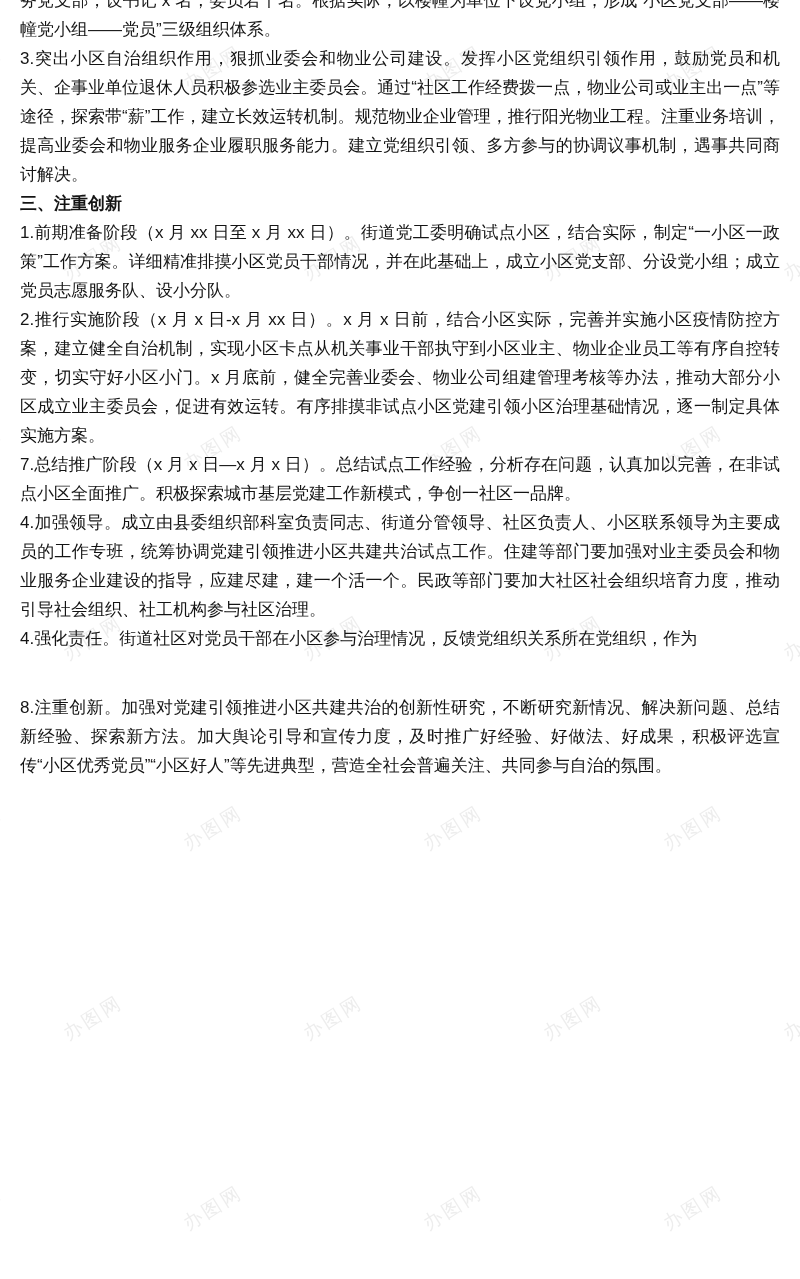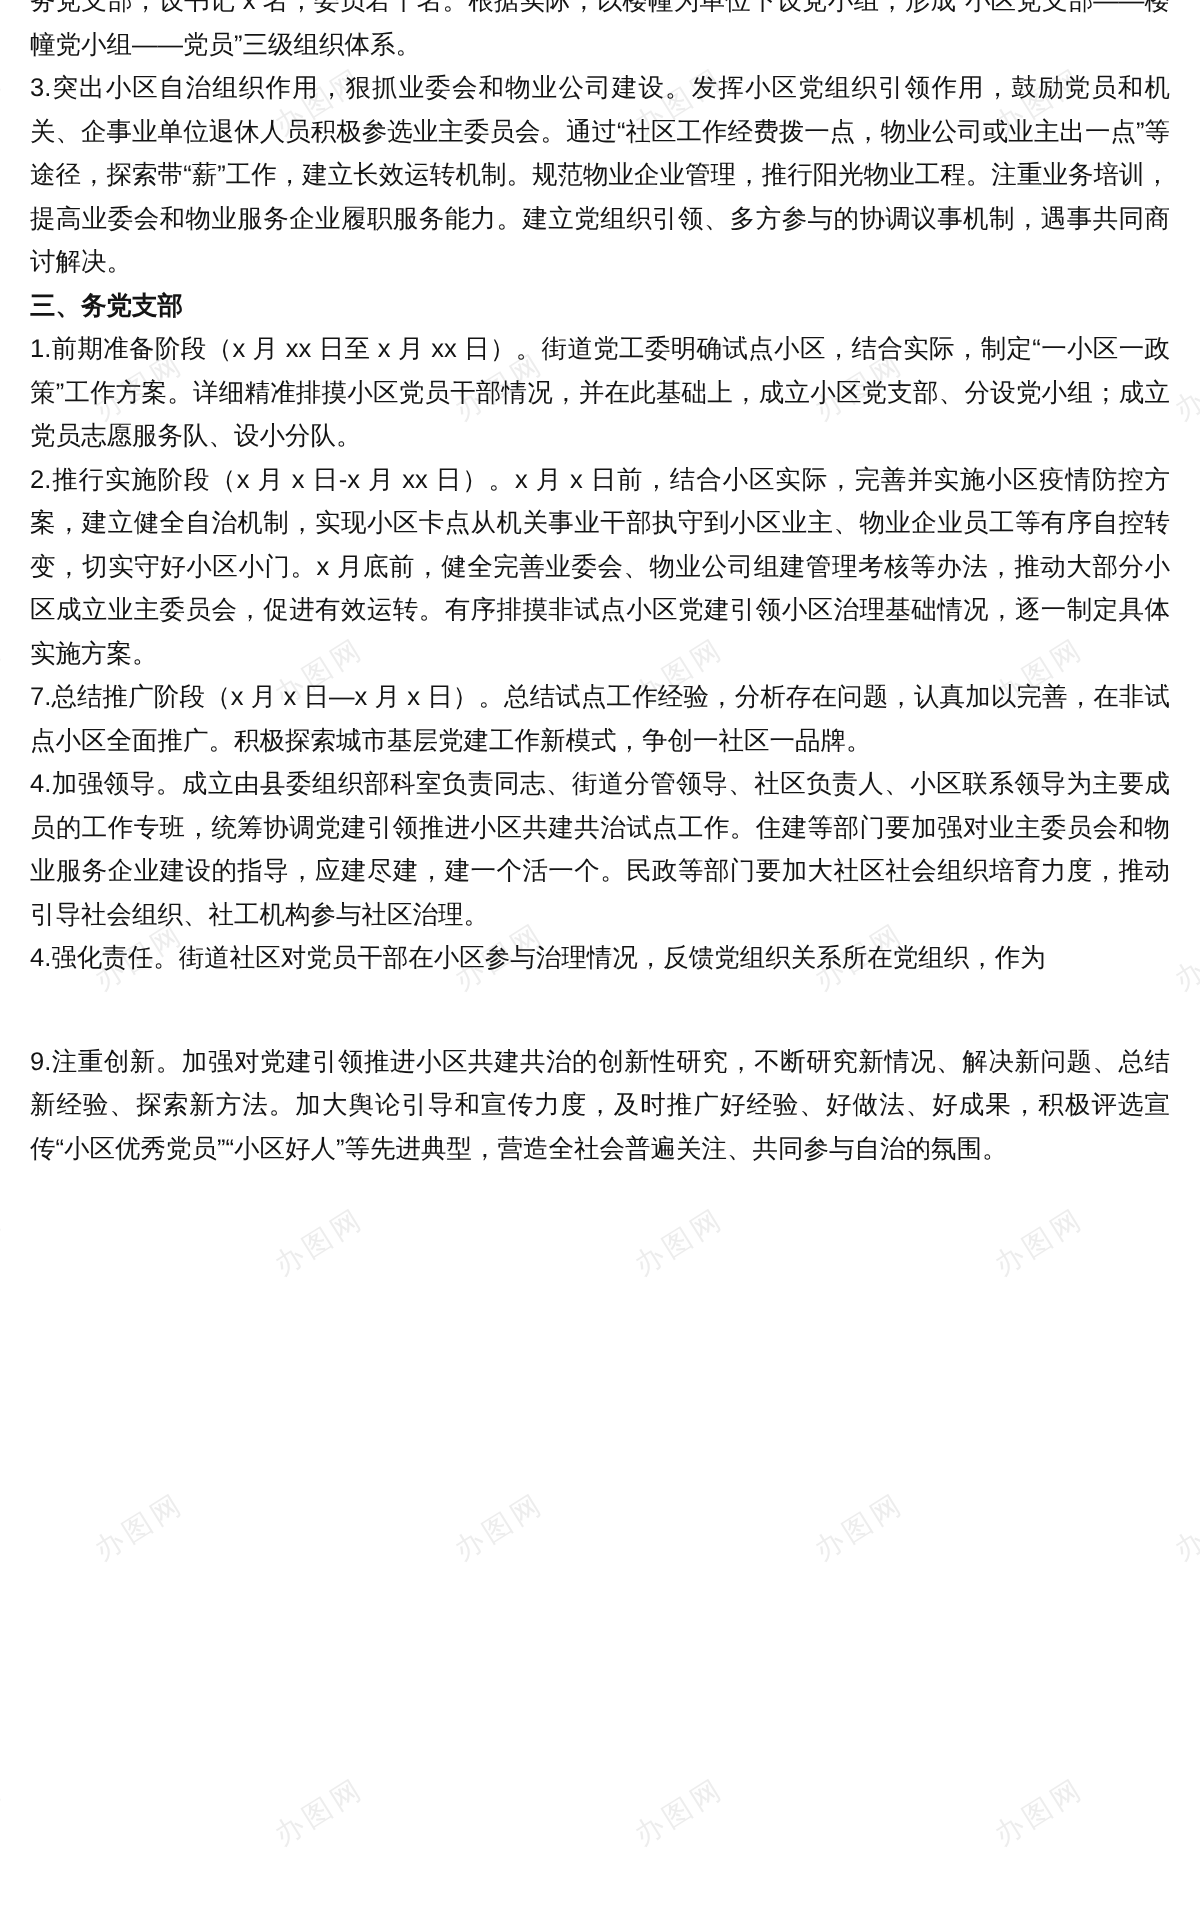--- a/index.html
+++ b/index.html
@@ -78,22 +78,22 @@
       <span class="wm" style="color: rgba(130, 130, 130, 0.14); left: 540px; top: 1005px;">办图网</span>
       <span class="wm" style="color: rgba(130, 130, 130, 0.14); left: 780px; top: 1005px;">办图网</span>
       <span class="wm" style="color: rgba(130, 130, 130, 0.14); left: -60px; top: 1195px;">办图网</span>
       <span class="wm" style="color: rgba(130, 130, 130, 0.14); left: 180px; top: 1195px;">办图网</span>
       <span class="wm" style="color: rgba(130, 130, 130, 0.14); left: 420px; top: 1195px;">办图网</span>
       <span class="wm" style="color: rgba(130, 130, 130, 0.14); left: 660px; top: 1195px;">办图网</span>
     </div>
   <div class="content">
     <p class="para">务党支部，设书记 x 名，委员若干名。根据实际，以楼幢为单位下设党小组，形成“小区党支部——楼幢党小组——党员”三级组织体系。</p>
     <p class="para">3.突出小区自治组织作用，狠抓业委会和物业公司建设。发挥小区党组织引领作用，鼓励党员和机关、企事业单位退休人员积极参选业主委员会。通过“社区工作经费拨一点，物业公司或业主出一点”等途径，探索带“薪”工作，建立长效运转机制。规范物业企业管理，推行阳光物业工程。注重业务培训，提高业委会和物业服务企业履职服务能力。建立党组织引领、多方参与的协调议事机制，遇事共同商讨解决。</p>
-    <p class="para heading">三、务党支部</p>
+    <p class="para heading">三、注重创新</p>
     <p class="para">1.前期准备阶段（x 月 xx 日至 x 月 xx 日）。街道党工委明确试点小区，结合实际，制定“一小区一政策”工作方案。详细精准排摸小区党员干部情况，并在此基础上，成立小区党支部、分设党小组；成立党员志愿服务队、设小分队。</p>
     <p class="para">2.推行实施阶段（x 月 x 日-x 月 xx 日）。x 月 x 日前，结合小区实际，完善并实施小区疫情防控方案，建立健全自治机制，实现小区卡点从机关事业干部执守到小区业主、物业企业员工等有序自控转变，切实守好小区小门。x 月底前，健全完善业委会、物业公司组建管理考核等办法，推动大部分小区成立业主委员会，促进有效运转。有序排摸非试点小区党建引领小区治理基础情况，逐一制定具体实施方案。</p>
     <p class="para">7.总结推广阶段（x 月 x 日—x 月 x 日）。总结试点工作经验，分析存在问题，认真加以完善，在非试点小区全面推广。积极探索城市基层党建工作新模式，争创一社区一品牌。</p>
     <p class="para">4.加强领导。成立由县委组织部科室负责同志、街道分管领导、社区负责人、小区联系领导为主要成员的工作专班，统筹协调党建引领推进小区共建共治试点工作。住建等部门要加强对业主委员会和物业服务企业建设的指导，应建尽建，建一个活一个。民政等部门要加大社区社会组织培育力度，推动引导社会组织、社工机构参与社区治理。</p>
     <p class="para">4.强化责任。街道社区对党员干部在小区参与治理情况，反馈党组织关系所在党组织，作为</p>
     <div class="page-gap"></div>
-    <p class="para">9.注重创新。加强对党建引领推进小区共建共治的创新性研究，不断研究新情况、解决新问题、总结新经验、探索新方法。加大舆论引导和宣传力度，及时推广好经验、好做法、好成果，积极评选宣传“小区优秀党员”“小区好人”等先进典型，营造全社会普遍关注、共同参与自治的氛围。</p>
+    <p class="para">8.注重创新。加强对党建引领推进小区共建共治的创新性研究，不断研究新情况、解决新问题、总结新经验、探索新方法。加大舆论引导和宣传力度，及时推广好经验、好做法、好成果，积极评选宣传“小区优秀党员”“小区好人”等先进典型，营造全社会普遍关注、共同参与自治的氛围。</p>
   </div>
 </div>
 
 </body></html>

